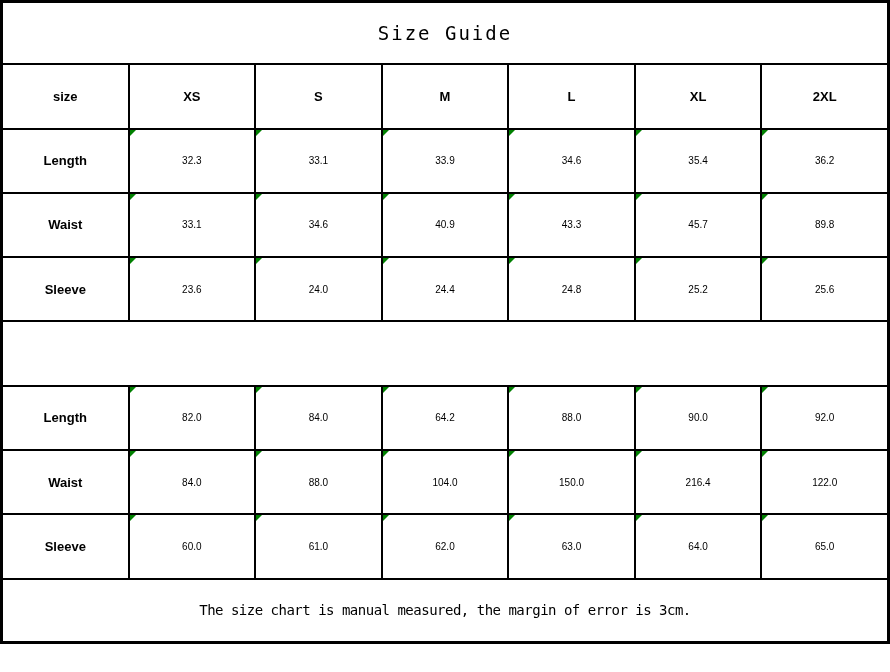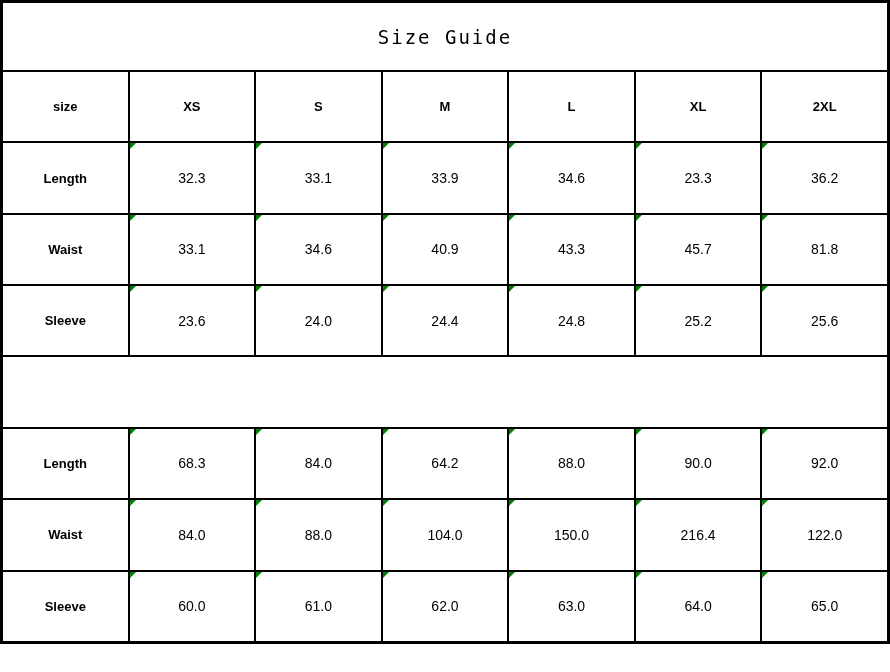--- a/index.html
+++ b/index.html
@@ -31,21 +31,21 @@
     font-size:19px;
     letter-spacing:2px;
     font-weight:normal;
   }
   td.hdr{
     font-weight:bold;
     font-size:13px;
   }
   td.val{
     position:relative;
-    font-size:14px;
+    font-size:10px;
     font-weight:normal;
   }
   .tri{
     position:absolute;
     top:0;left:0;
     width:0;height:0;
     border-top:6px solid var(--triangle_indicator,#008000);
     border-right:6px solid transparent;
   }
   td.spacer{background:var(--background,#fff);}
@@ -75,52 +75,52 @@
     <td class="hdr">XL</td>
     <td class="hdr">2XL</td>
   </tr>
 
   <tr class="row">
     <td class="hdr">Length</td>
     <td class="val"><span class="tri"></span><span>32.3</span></td>
     <td class="val"><span class="tri"></span><span>33.1</span></td>
     <td class="val"><span class="tri"></span><span>33.9</span></td>
     <td class="val"><span class="tri"></span><span>34.6</span></td>
-    <td class="val"><span class="tri"></span><span>23.3</span></td>
+    <td class="val"><span class="tri"></span><span>35.4</span></td>
     <td class="val"><span class="tri"></span><span>36.2</span></td>
   </tr>
 
   <tr class="row">
     <td class="hdr">Waist</td>
     <td class="val"><span class="tri"></span><span>33.1</span></td>
     <td class="val"><span class="tri"></span><span>34.6</span></td>
     <td class="val"><span class="tri"></span><span>40.9</span></td>
     <td class="val"><span class="tri"></span><span>43.3</span></td>
     <td class="val"><span class="tri"></span><span>45.7</span></td>
-    <td class="val"><span class="tri"></span><span>81.8</span></td>
+    <td class="val"><span class="tri"></span><span>89.8</span></td>
   </tr>
 
   <tr class="row">
     <td class="hdr">Sleeve</td>
     <td class="val"><span class="tri"></span><span>23.6</span></td>
     <td class="val"><span class="tri"></span><span>24.0</span></td>
     <td class="val"><span class="tri"></span><span>24.4</span></td>
     <td class="val"><span class="tri"></span><span>24.8</span></td>
     <td class="val"><span class="tri"></span><span>25.2</span></td>
     <td class="val"><span class="tri"></span><span>25.6</span></td>
   </tr>
 
   <tr class="row">
     <td colspan="7" class="spacer"></td>
   </tr>
 
 
   <tr class="row">
     <td class="hdr">Length</td>
-    <td class="val"><span class="tri"></span><span>68.3</span></td>
+    <td class="val"><span class="tri"></span><span>82.0</span></td>
     <td class="val"><span class="tri"></span><span>84.0</span></td>
     <td class="val"><span class="tri"></span><span>64.2</span></td>
     <td class="val"><span class="tri"></span><span>88.0</span></td>
     <td class="val"><span class="tri"></span><span>90.0</span></td>
     <td class="val"><span class="tri"></span><span>92.0</span></td>
   </tr>
 
   <tr class="row">
     <td class="hdr">Waist</td>
     <td class="val"><span class="tri"></span><span>84.0</span></td>
@@ -134,16 +134,19 @@
   <tr class="row">
     <td class="hdr">Sleeve</td>
     <td class="val"><span class="tri"></span><span>60.0</span></td>
     <td class="val"><span class="tri"></span><span>61.0</span></td>
     <td class="val"><span class="tri"></span><span>62.0</span></td>
     <td class="val"><span class="tri"></span><span>63.0</span></td>
     <td class="val"><span class="tri"></span><span>64.0</span></td>
     <td class="val"><span class="tri"></span><span>65.0</span></td>
   </tr>
 
+  <tr class="footer-row">
+    <td colspan="7" class="footer-cell">The size chart is manual measured, the margin of error is 3cm.</td>
+  </tr>
 
 </tbody>
     </table>
 </div>
 
 </body></html>

